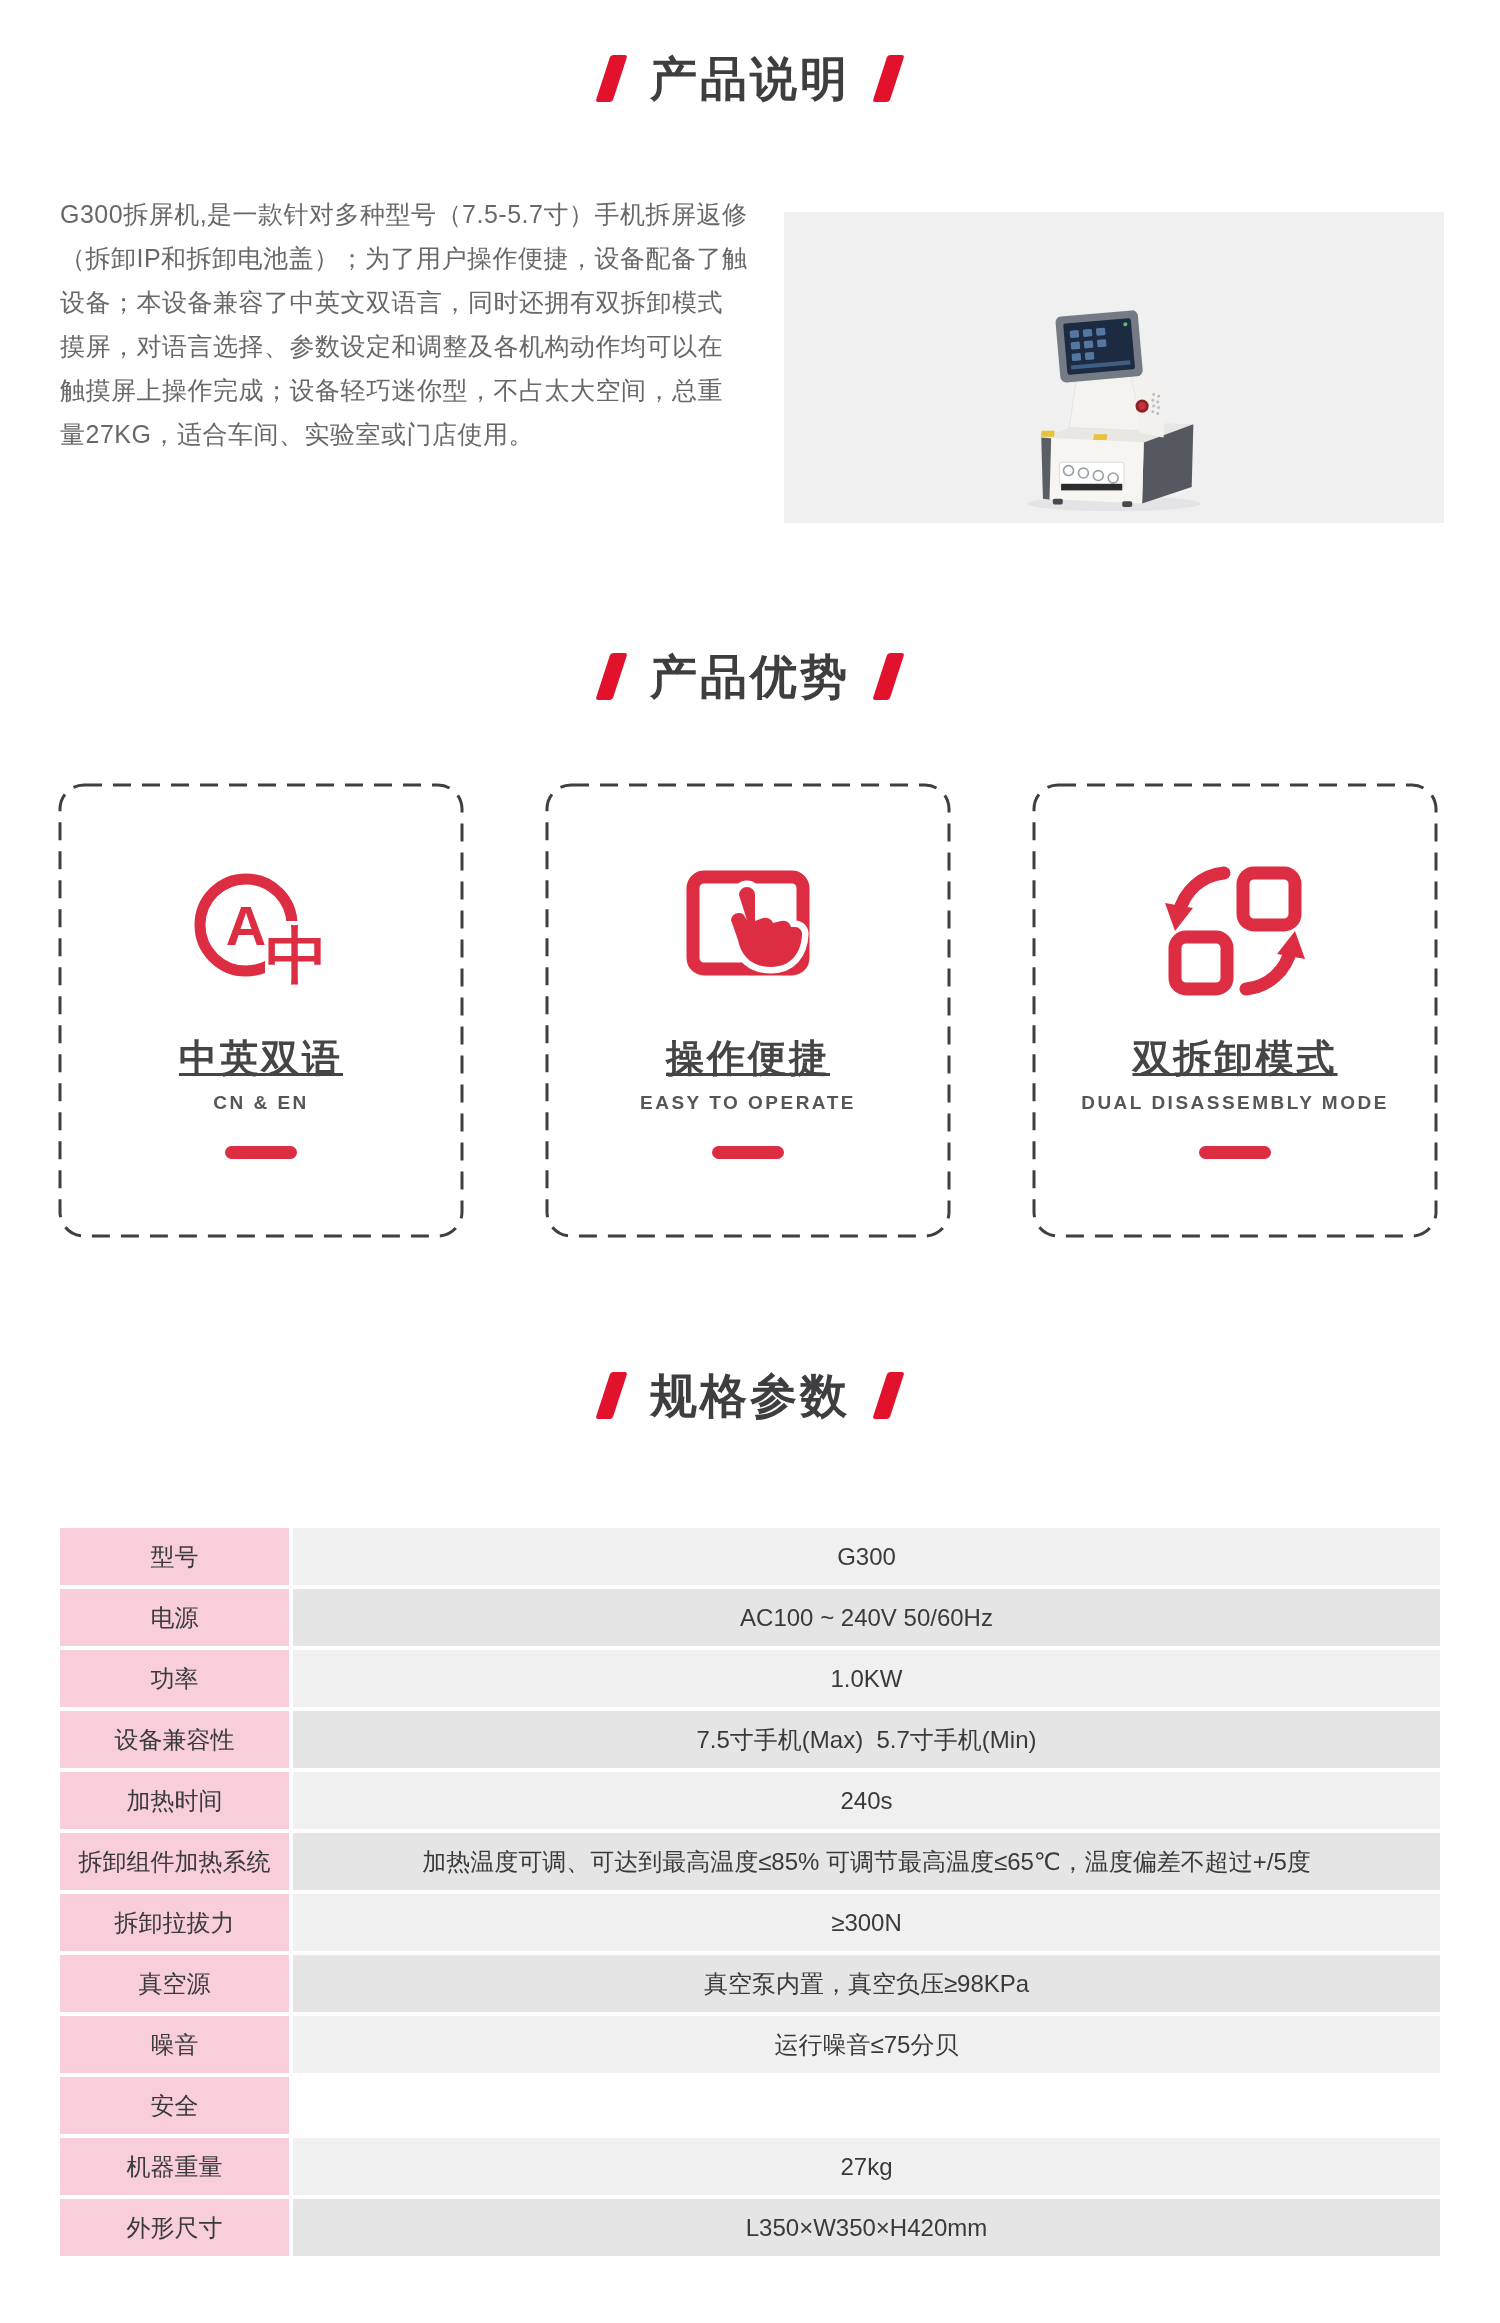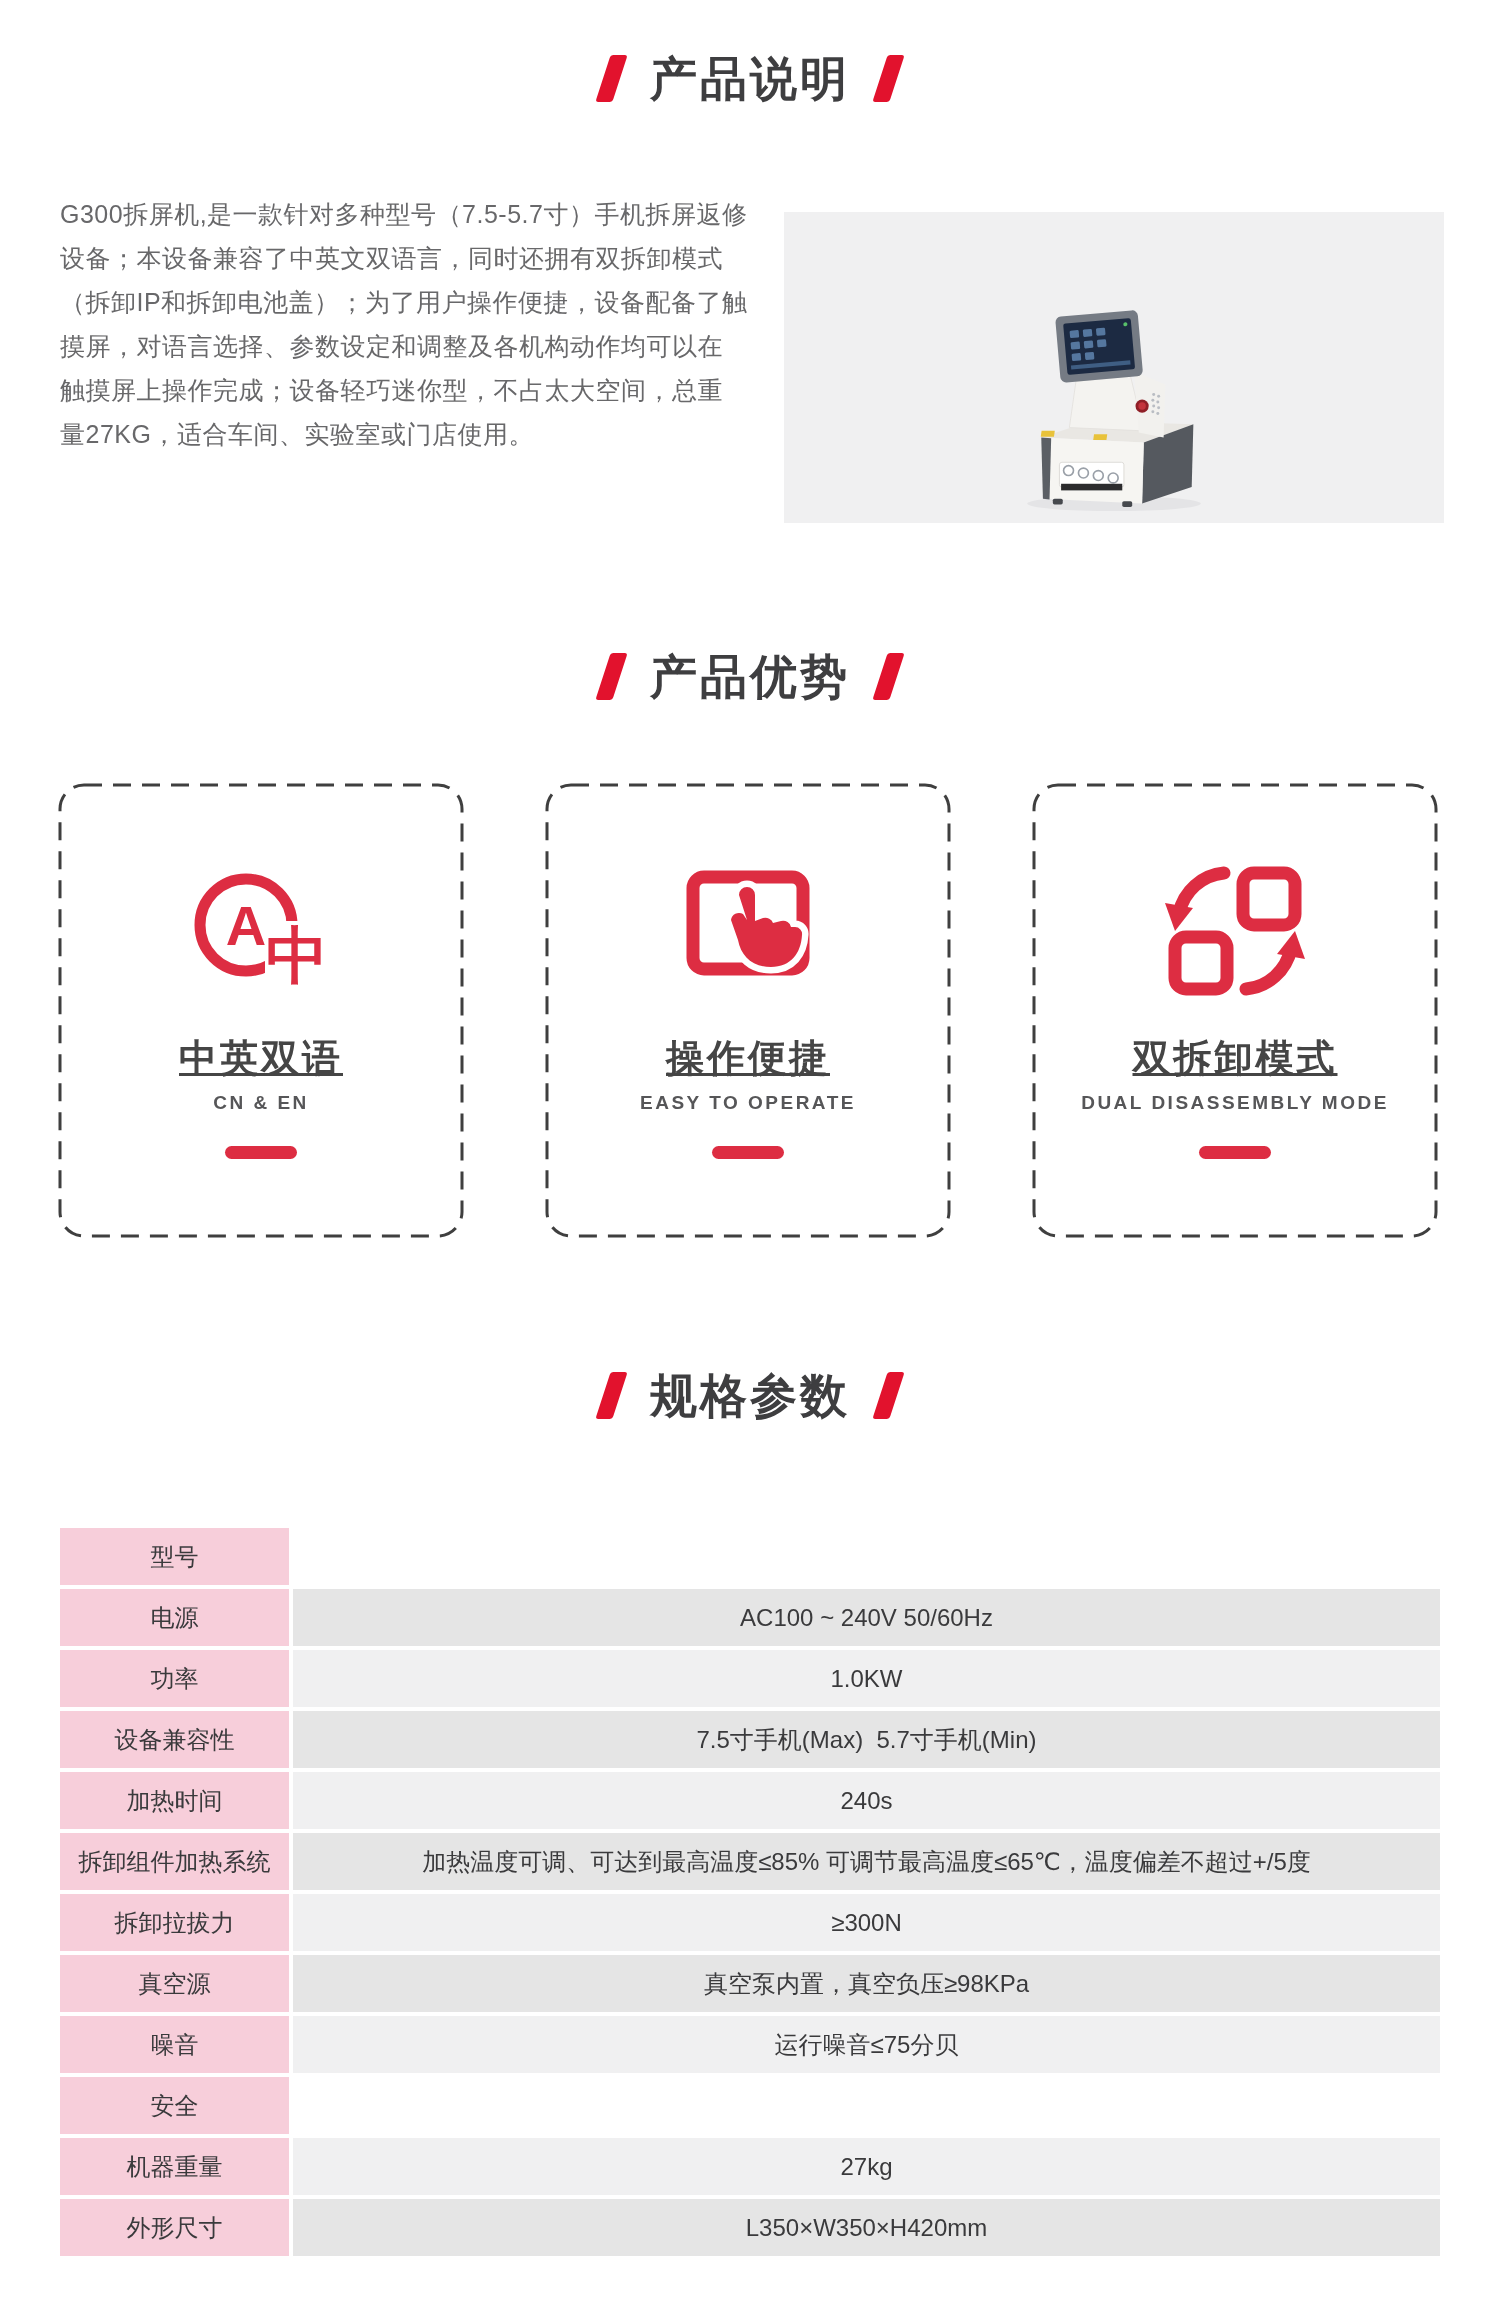--- a/index.html
+++ b/index.html
@@ -157,22 +157,22 @@
 <div class="page">
 
   <div class="sec-header" style="top:55px;">
     <span class="slash left"></span>
     <h2>产品说明</h2>
     <span class="slash right"></span>
   </div>
 
   <div class="intro">
     <div>G300拆屏机,是一款针对多种型号（7.5-5.7寸）手机拆屏返修</div>
+    <div>（拆卸IP和拆卸电池盖）；为了用户操作便捷，设备配备了触</div>
     <div>设备；本设备兼容了中英文双语言，同时还拥有双拆卸模式</div>
-    <div>（拆卸IP和拆卸电池盖）；为了用户操作便捷，设备配备了触</div>
     <div>摸屏，对语言选择、参数设定和调整及各机构动作均可以在</div>
     <div>触摸屏上操作完成；设备轻巧迷你型，不占太大空间，总重</div>
     <div>量27KG，适合车间、实验室或门店使用。</div>
   </div>
 
   <div class="photo-box">
     <svg viewBox="0 0 300 270" xmlns="http://www.w3.org/2000/svg">
 
       <ellipse cx="150" cy="256" rx="105" ry="9" fill="#e4e4e6"></ellipse>
 
@@ -300,20 +300,21 @@
 
   <div class="sec-header" style="top:1372px;">
     <span class="slash left"></span>
     <h2>规格参数</h2>
     <span class="slash right"></span>
   </div>
 
   <div class="spec-table">
     <div class="spec-row">
       <div class="cell-label">型号</div>
+      <div class="cell-value shade">G300</div>
     </div>
 
     <div class="spec-row">
       <div class="cell-label">电源</div>
       <div class="cell-value">AC100 ~ 240V 50/60Hz</div>
     </div>
 
     <div class="spec-row">
       <div class="cell-label">功率</div>
       <div class="cell-value shade">1.0KW</div>

